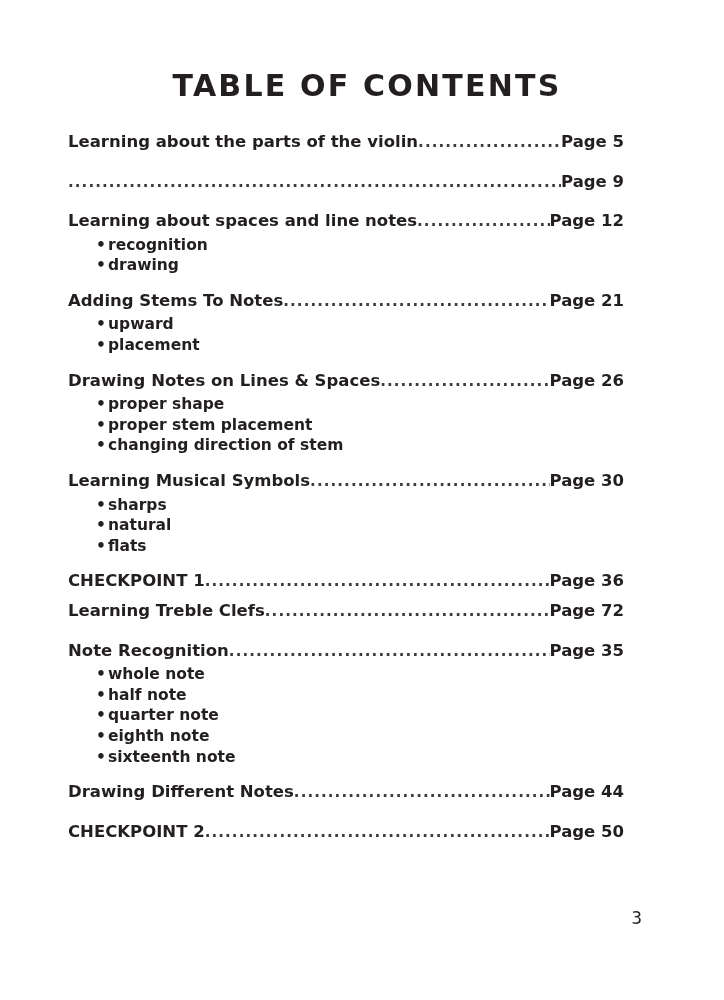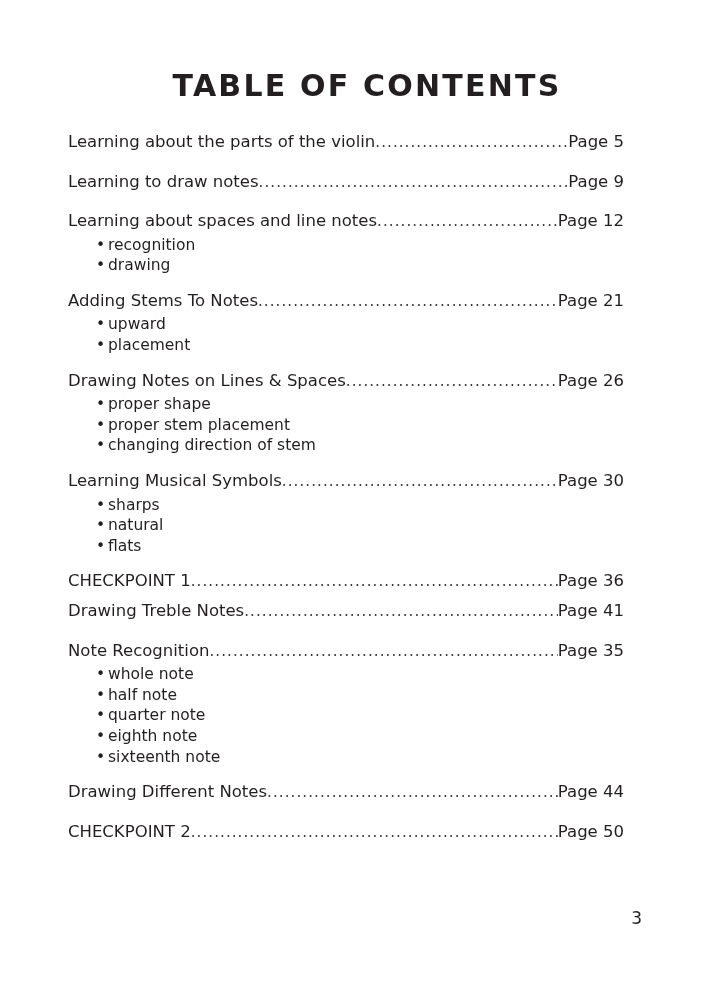--- a/index.html
+++ b/index.html
@@ -30,20 +30,21 @@
     letter-spacing: 2.2px;
     color: #231f20;
     margin: 0;
     padding-top: 68px;
     padding-left: 46px;
   }
   .toc-body {
     margin-top: 26px;
     padding-left: 68px;
     padding-right: 64px;
+    font-weight: bold;
   }
   .entry {
     margin-bottom: 4px;
   }
   .entry-line {
     display: flex;
     align-items: baseline;
     width: 100%;
     font-size: 16.5px;
     line-height: 1.55;
@@ -105,21 +106,20 @@
   <div class="toc-body">
       <div class="entry" style="margin-bottom: 14px;">
         <div class="entry-line">
           <span class="entry-title">Learning about the parts of the violin</span>
           <span class="dot-leader">.......................................................................................................................</span>
           <span class="entry-page">Page 5</span>
         </div>
       </div>
       <div class="entry" style="margin-bottom: 14px;">
         <div class="entry-line">
-          <span class="entry-title">Learning to draw notes</span>
           <span class="dot-leader">.......................................................................................................................</span>
           <span class="entry-page">Page 9</span>
         </div>
       </div>
       <div class="entry with-sub">
         <div class="entry-line">
           <span class="entry-title">Learning about spaces and line notes</span>
           <span class="dot-leader">.......................................................................................................................</span>
           <span class="entry-page">Page 12</span>
         </div>
@@ -165,23 +165,23 @@
       </div>
       <div class="entry" style="">
         <div class="entry-line">
           <span class="entry-title">CHECKPOINT 1</span>
           <span class="dot-leader">.......................................................................................................................</span>
           <span class="entry-page">Page 36</span>
         </div>
       </div>
       <div class="entry" style="margin-bottom: 14px;">
         <div class="entry-line">
-          <span class="entry-title">Drawing Treble Notes</span>
-          <span class="dot-leader">.......................................................................................................................</span>
-          <span class="entry-page">Page 41</span>
+          <span class="entry-title">Learning Treble Clefs</span>
+          <span class="dot-leader">.......................................................................................................................</span>
+          <span class="entry-page">Page 72</span>
         </div>
       </div>
       <div class="entry with-sub">
         <div class="entry-line">
           <span class="entry-title">Note Recognition</span>
           <span class="dot-leader">.......................................................................................................................</span>
           <span class="entry-page">Page 35</span>
         </div>
         <ul class="sub-list">
           <li class="sub-item"><span class="bullet">•</span><span>whole note</span></li>

